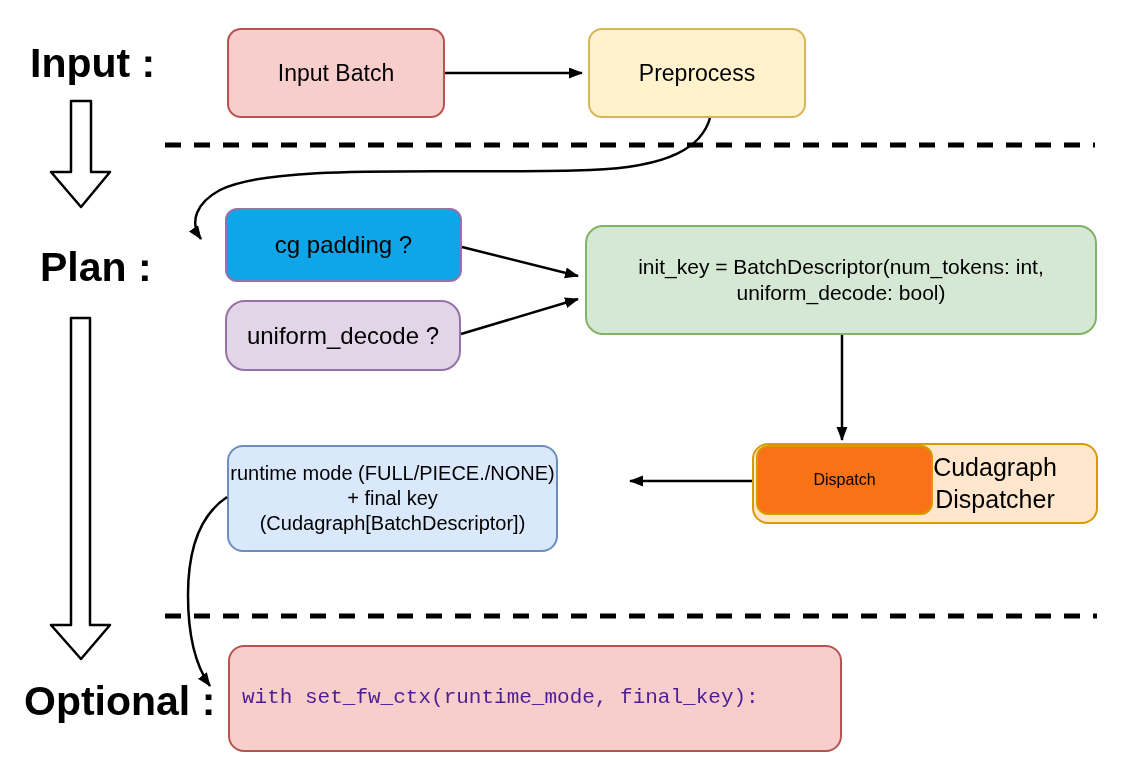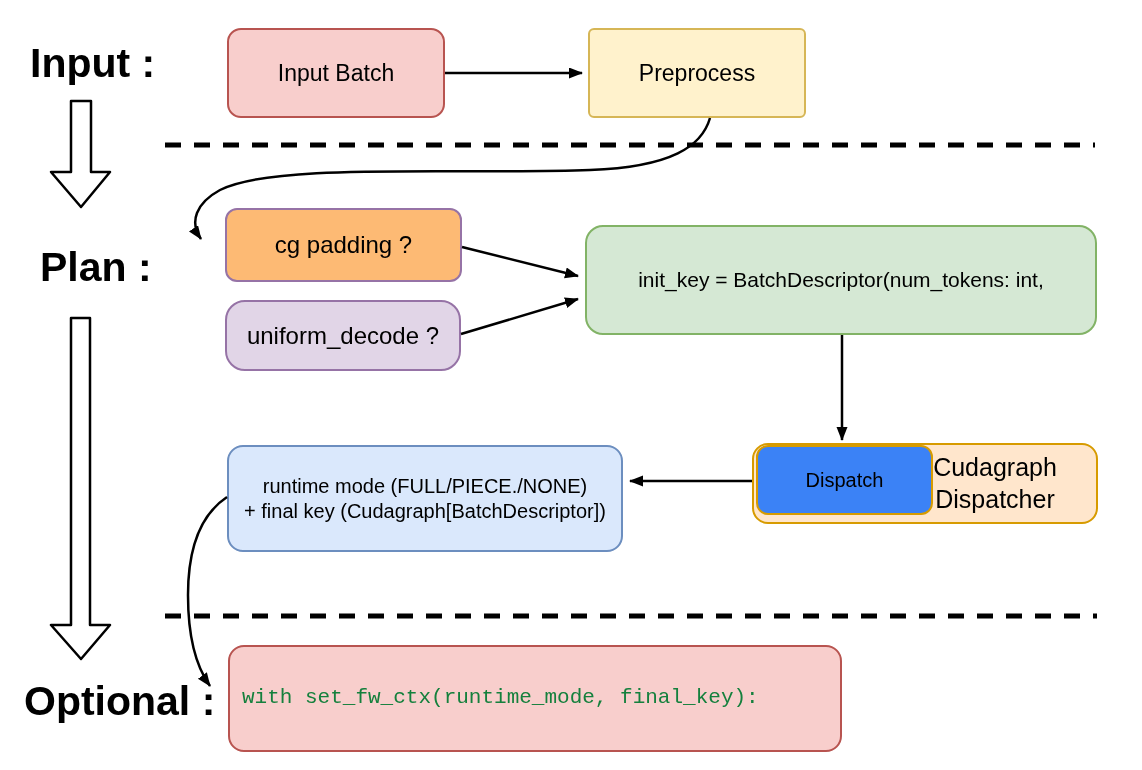--- a/index.html
+++ b/index.html
@@ -10,30 +10,30 @@
   .stage-label {
     position:absolute; font-weight:bold; font-size:41px; color:#000;
     white-space:nowrap; line-height:1;
   }
   .node {
     position:absolute; display:flex; align-items:center; justify-content:center;
     text-align:center; box-sizing:border-box; border:2px solid; line-height:1.25;
   }
   .node .lines { width:100%; }
   #node-input-batch   { left:227px; top:28px;  width:218px; height:90px;  background:#f8cecc; border-color:#b85450; border-radius:14px; font-size:23px; }
-  #node-preprocess    { left:588px; top:28px;  width:218px; height:90px;  background:#fff2cc; border-color:#d6b656; border-radius:6px; font-size:23px; }
-  #node-cg-padding    { left:225px; top:208px; width:237px; height:74px;  background:#fdba74; border-color:#9673a6; border-radius:12px; font-size:24px; }
+  #node-preprocess    { left:588px; top:28px;  width:218px; height:90px;  background:#fff2cc; border-color:#d6b656; border-radius:14px; font-size:23px; }
+  #node-cg-padding    { left:225px; top:208px; width:237px; height:74px;  background:#0ea5e9; border-color:#9673a6; border-radius:12px; font-size:24px; }
   #node-uniform-decode{ left:225px; top:300px; width:236px; height:71px;  background:#e1d5e7; border-color:#9673a6; border-radius:20px; font-size:24px; }
   #node-init-key      { left:585px; top:225px; width:512px; height:110px; background:#d5e8d4; border-color:#82b366; border-radius:18px; font-size:21px; }
   #node-cudagraph     { left:752px; top:443px; width:346px; height:81px; background:#ffe6cc; border-color:#d79b00; border-radius:16px; font-size:25px; justify-content:flex-end; }
   #node-cudagraph .lines { width:190px; margin-right:6px; }
-  #node-dispatch      { left:756px; top:445px; width:177px; height:70px;  background:#3b82f6; border-color:#d79b00; border-radius:12px; font-size:20px; }
-  #node-runtime       { left:227px; top:445px; width:396px; height:107px; background:#dae8fc; border-color:#6c8ebf; border-radius:16px; font-size:20px; }
+  #node-dispatch      { left:756px; top:445px; width:177px; height:70px;  background:#f97316; border-color:#d79b00; border-radius:12px; font-size:16px; }
+  #node-runtime       { left:227px; top:445px; width:331px; height:107px; background:#dae8fc; border-color:#6c8ebf; border-radius:16px; font-size:20px; }
   #node-code          { left:228px; top:645px; width:614px; height:107px; background:#f8cecc; border-color:#b85450; border-radius:16px;
-                        font-family:"Liberation Mono", monospace; font-size:21px; color:#15803d;
+                        font-family:"Liberation Mono", monospace; font-size:21px; color:#4c1d95;
                         justify-content:flex-start; text-align:left; }
   #node-code .lines { margin-left:12px; }
   #node-code .code-line { white-space:pre; line-height:1.35; }
   svg.overlay { position:absolute; left:0; top:0; z-index:5; pointer-events:none; }
 </style>
 </head>
 <body>
 
 <div id="canvas">
 
@@ -80,20 +80,21 @@
     <span>cg padding ?</span>
   </div>
 
   <div class="node" id="node-uniform-decode">
     <span>uniform_decode ?</span>
   </div>
 
   <div class="node" id="node-init-key">
     <div class="lines">
       <div>init_key = BatchDescriptor(num_tokens: int,</div>
+      <div>uniform_decode: bool)</div>
     </div>
   </div>
 
   <div class="node" id="node-cudagraph">
     <div class="lines">Cudagraph Dispatcher</div>
   </div>
 
   <div class="node" id="node-dispatch">
     <span>Dispatch</span>
   </div>

